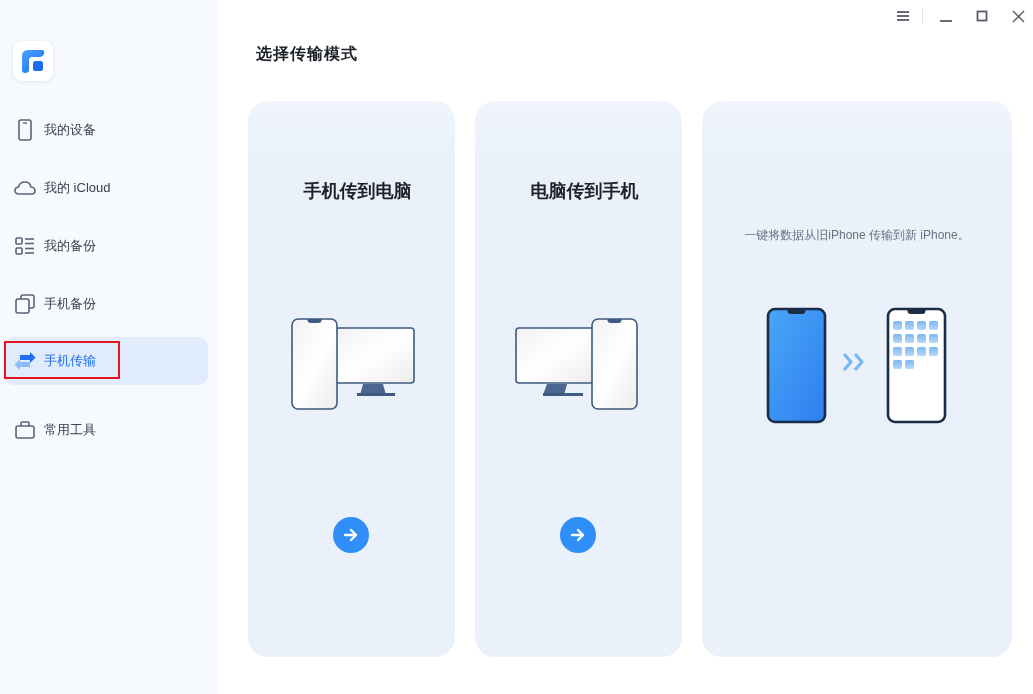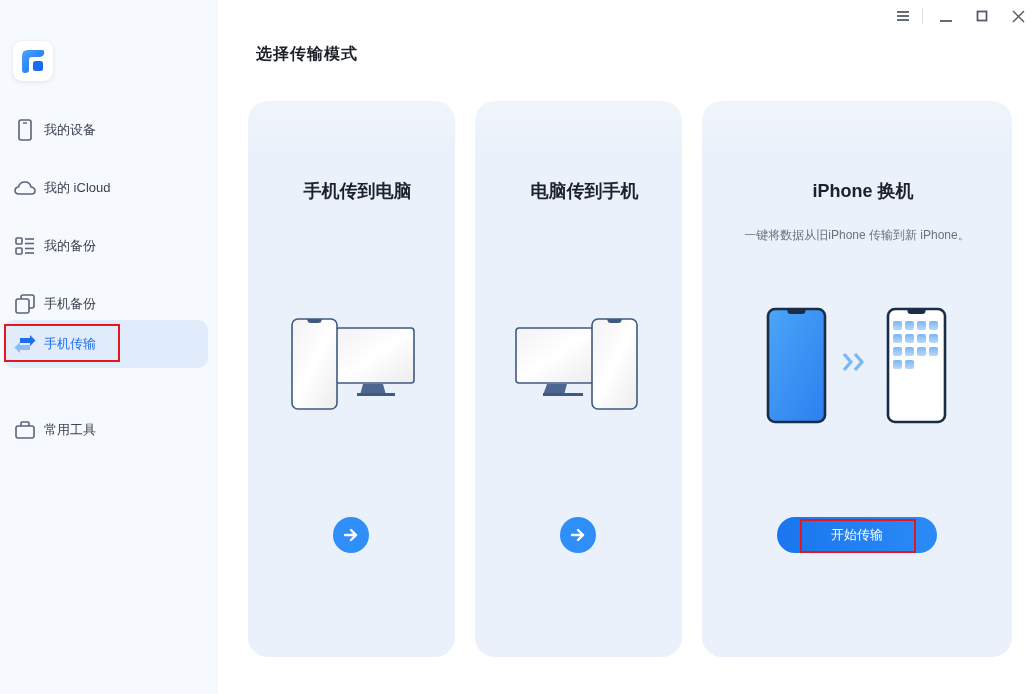--- a/index.html
+++ b/index.html
@@ -97,21 +97,21 @@
       </div>
       <div class="nav-item" style="top:280px">
         <span class="ico">
           <svg width="20" height="20" viewBox="0 0 20 20">
               <rect x="1" y="5" width="13" height="14" rx="2" fill="none" stroke="#5a6578" stroke-width="1.6"></rect>
               <path d="M6 5 L6 3 Q6 1 8 1 L17 1 Q19 1 19 3 L19 12 Q19 14 17 14 L14 14" fill="none" stroke="#5a6578" stroke-width="1.6"></path>
             </svg>
         </span>
         <span class="lbl">手机备份</span>
       </div>
-      <div class="nav-item active" style="top:320px">
+      <div class="nav-item active" style="top:337px">
         <span class="hl"></span>
         <span class="ico">
           <svg width="22" height="18" viewBox="0 0 22 18">
               <path d="M6 3 L16 3 L16 0 L21.5 5.5 L16 11 L16 8 L6 8 Z" fill="#1e6ff0"></path>
               <path d="M16 10 L6 10 L6 7 L0.5 12.5 L6 18 L6 15 L16 15 Z" fill="#8cbcf7"></path>
             </svg>
         </span>
         <span class="lbl">手机传输</span>
       </div>
       <div class="nav-item" style="top:406px">
@@ -197,21 +197,20 @@
     </svg>
     <div class="arrow-btn" style="left:85px; top:416px;">
       <svg width="16" height="14" viewBox="0 0 16 14">
           <line x1="2" y1="7" x2="13" y2="7" stroke="#fff" stroke-width="2.4" stroke-linecap="round"></line>
           <polyline points="8,2 13,7 8,12" fill="none" stroke="#fff" stroke-width="2.4" stroke-linecap="round" stroke-linejoin="round"></polyline>
         </svg>
     </div>
   </div>
 
   <div class="card" style="left:702px; width:310px;">
-    <div class="ctitle">iPhone 换机</div>
     <div class="csub">一键将数据从旧iPhone 传输到新 iPhone。</div>
     <svg class="illus" style="left:64px; top:206px;" width="182" height="118" viewBox="0 0 182 118">
       <defs>
         <linearGradient id="blue" x1="0" y1="0" x2="1" y2="1">
             <stop offset="0" stop-color="#4aa6f6"></stop>
             <stop offset="1" stop-color="#2d7ff0"></stop>
           </linearGradient>
         <linearGradient id="tile" x1="0" y1="0" x2="0" y2="1">
             <stop offset="0" stop-color="#7ab8f5"></stop>
             <stop offset="1" stop-color="#b8d8fa"></stop>
@@ -233,19 +232,15 @@
           <rect x="151" y="27" width="9" height="9" rx="2"></rect>
           <rect x="163" y="27" width="9" height="9" rx="2"></rect>
         <rect x="127" y="40" width="9" height="9" rx="2"></rect>
           <rect x="139" y="40" width="9" height="9" rx="2"></rect>
           <rect x="151" y="40" width="9" height="9" rx="2"></rect>
           <rect x="163" y="40" width="9" height="9" rx="2"></rect>
         <rect x="127" y="53" width="9" height="9" rx="2"></rect>
           <rect x="139" y="53" width="9" height="9" rx="2"></rect>
       </g>
     </svg>
-    <div class="start-btn">
-      <span class="hl"></span>
-      <span class="txt">开始传输</span>
-    </div>
   </div>
 
 </div>
 
 </body></html>

